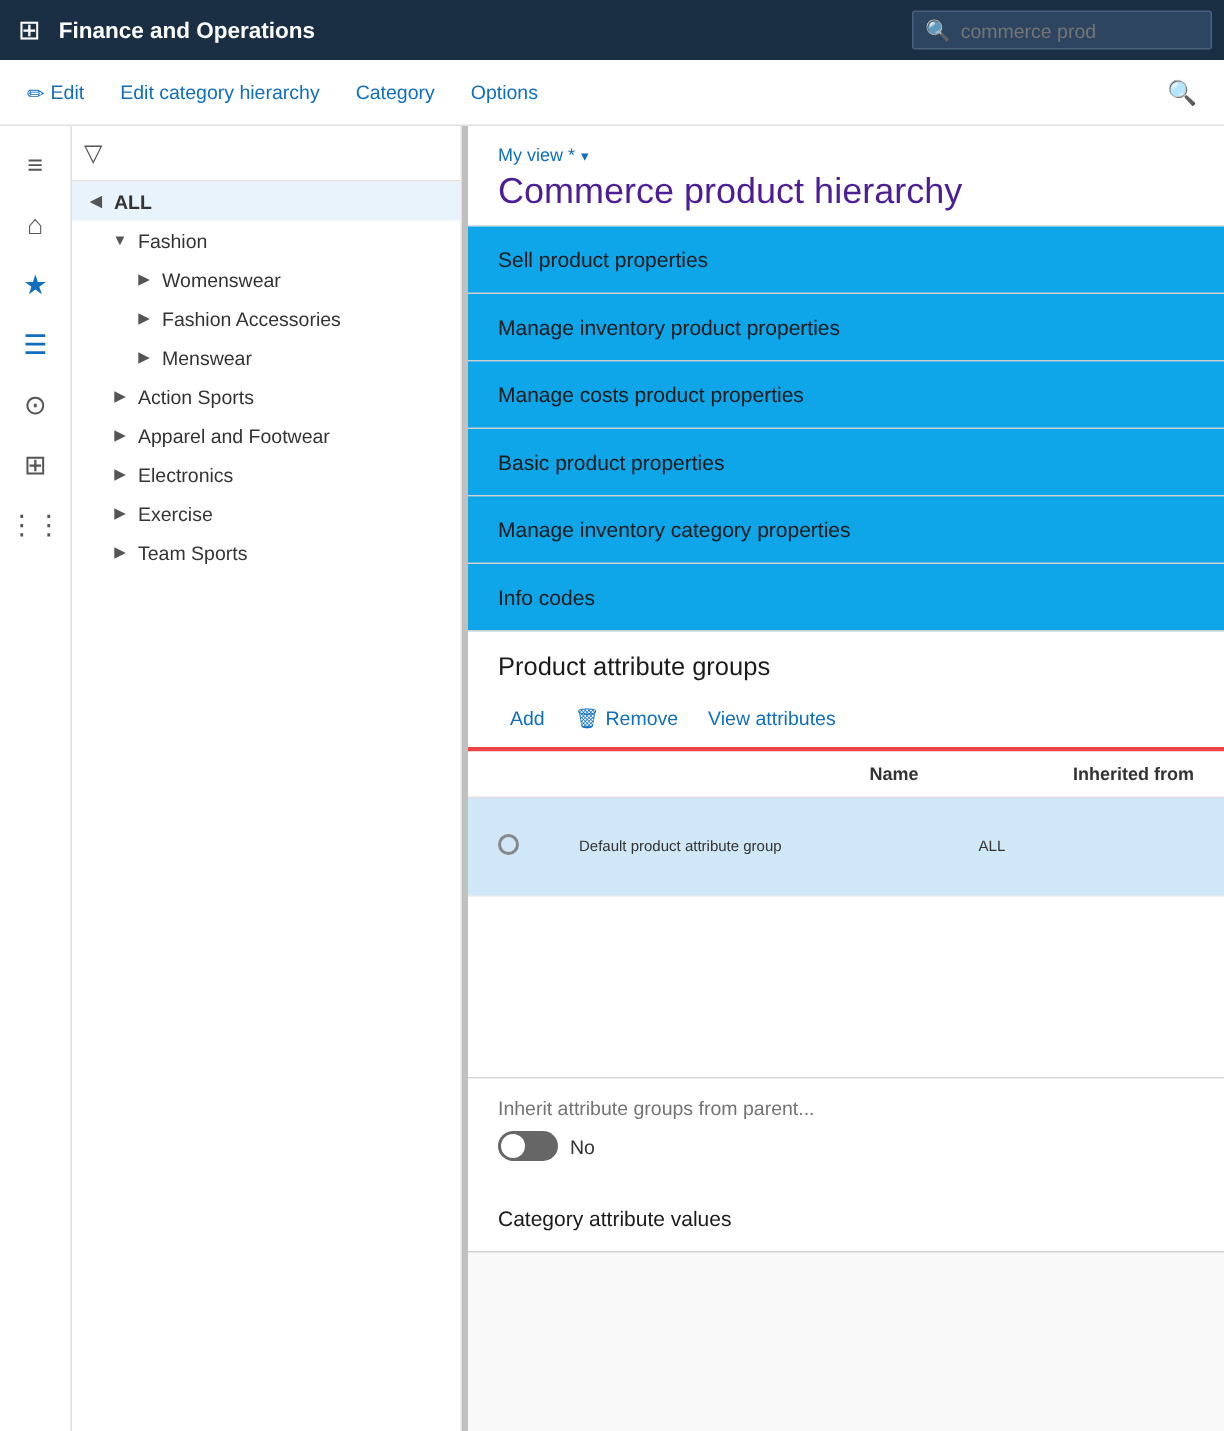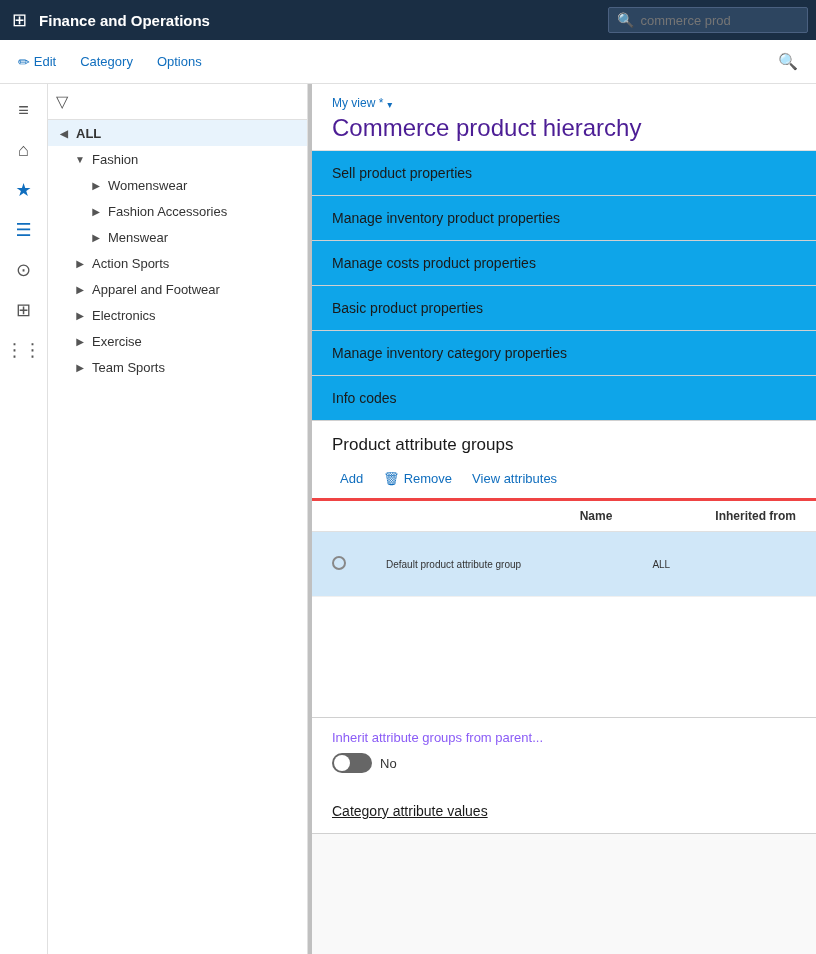--- a/index.html
+++ b/index.html
@@ -259,21 +259,21 @@
     }
     .radio-cell {
       width: 30px;
     }
     .inherit-section {
       padding: 12px 20px 16px 20px;
       background: #fff;
     }
     .inherit-label {
       font-size: 13px;
-      color: #8b5cf6;
+      color: #737373;
       margin-bottom: 8px;
     }
     .toggle-row {
       display: flex;
       align-items: center;
       gap: 8px;
     }
     .toggle {
       width: 40px;
       height: 20px;
@@ -298,39 +298,41 @@
     .cat-attr-section {
       background: #fff;
       border-bottom: 1px solid #d0d0d0;
     }
     .cat-attr-header {
       padding: 14px 20px;
       font-size: 14px;
       font-weight: 500;
       color: #1a1a1a;
       cursor: pointer;
-      text-decoration: underline;
     }
   </style>
 </head>
 <body>
 
 <div class="top-bar">
   <span class="top-bar-grid-icon">⊞</span>
   <span class="top-bar-title">Finance and Operations</span>
   <div class="top-bar-search">
     <span class="top-bar-search-icon">🔍</span>
     <input type="text" placeholder="commerce prod" style="">
   </div>
 </div>
 
 <div class="command-bar">
   <button class="cmd-btn">
     <span class="cmd-btn-icon">✏</span>
     <span>Edit</span>
+  </button>
+  <button class="cmd-btn">
+    <span>Edit category hierarchy</span>
   </button>
   <button class="cmd-btn">
     <span>Category</span>
   </button>
   <button class="cmd-btn">
     <span>Options</span>
   </button>
   <span class="cmd-search-icon">🔍</span>
 </div>
 

